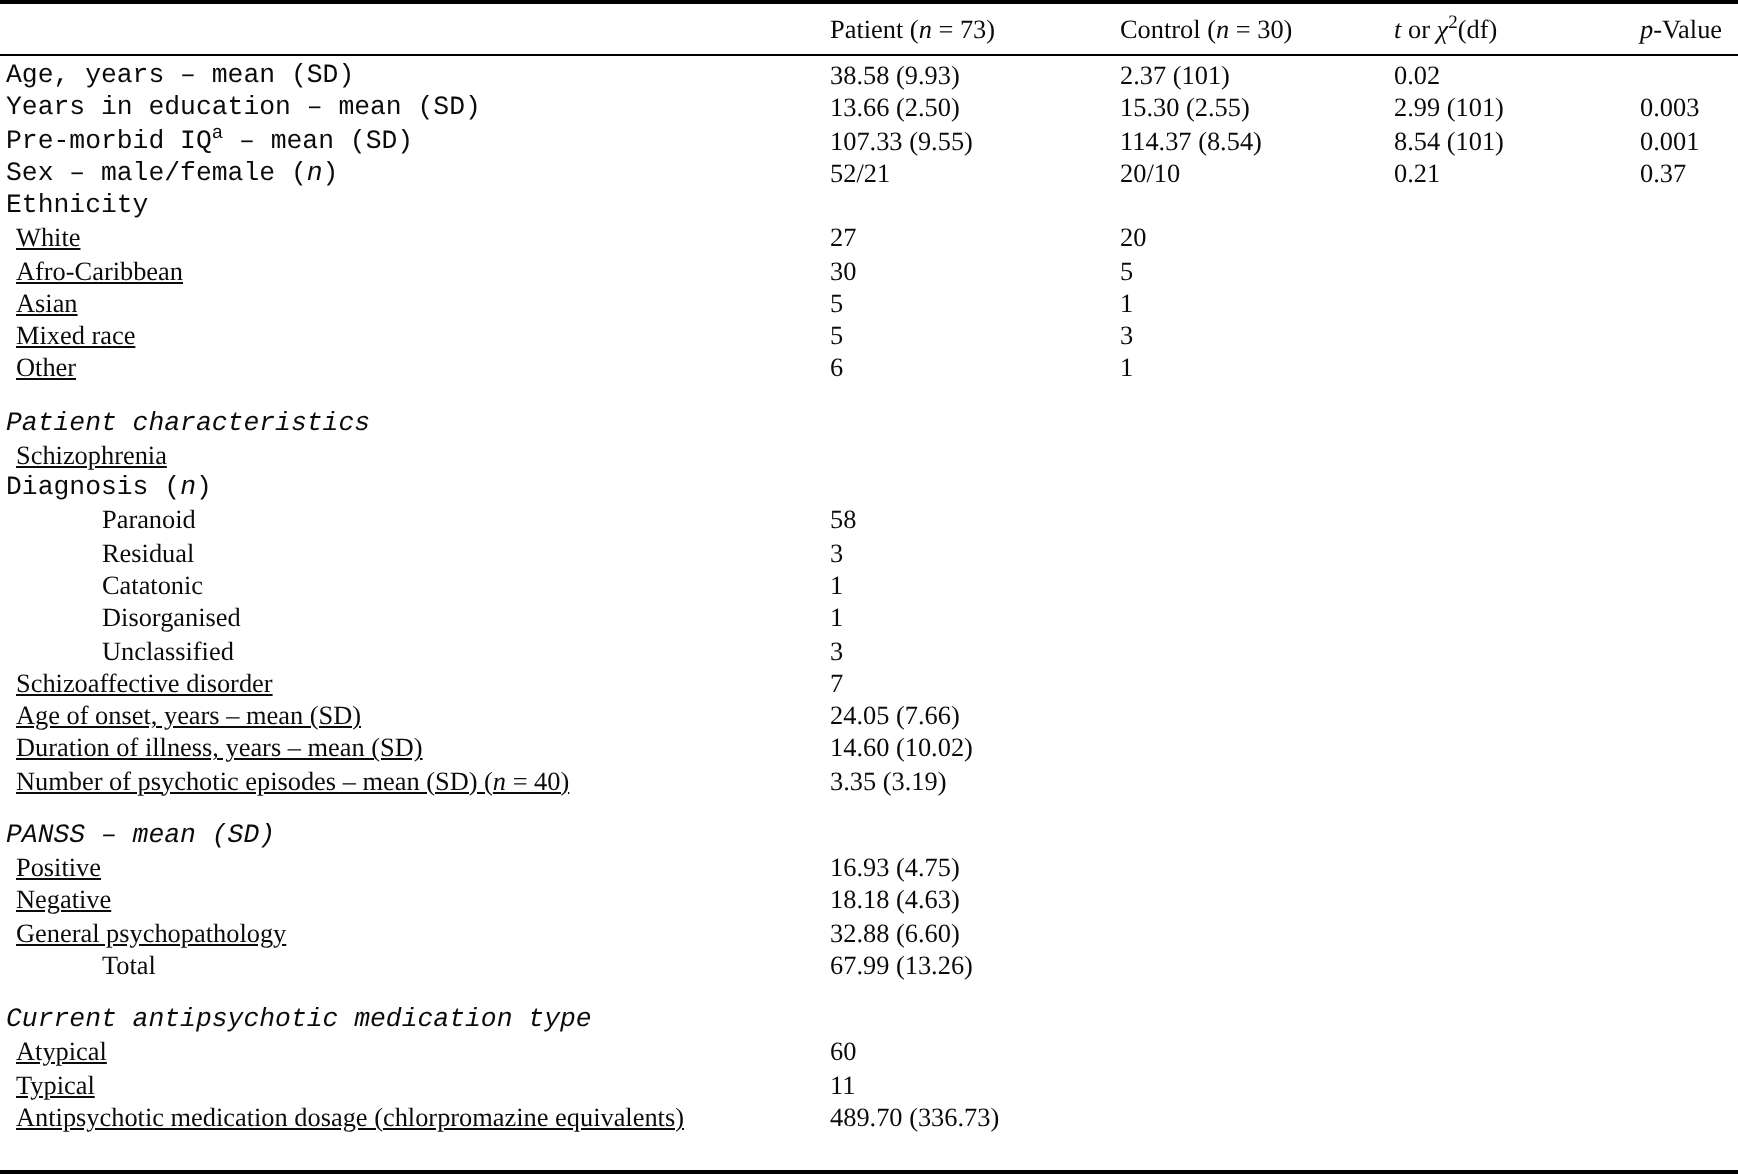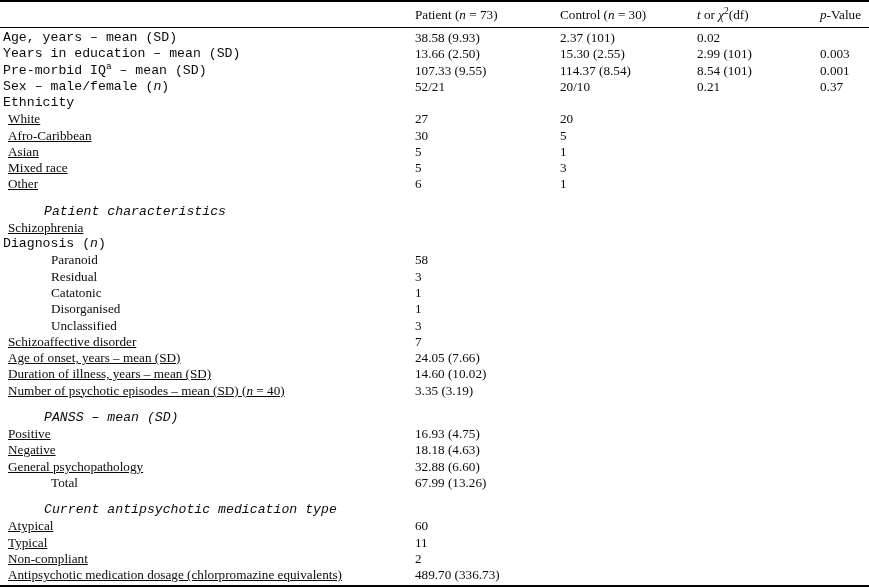--- a/index.html
+++ b/index.html
@@ -39,21 +39,21 @@
   .trow {
     height: 16.28px;
     line-height: 16.28px;
     font-size: 13.2px;
   }
   .spacer { height: 11px; }
   .cell { white-space: nowrap; overflow: visible; }
   .label.ind0 { padding-left: 3px; font-family: Liberation Mono, monospace; }
   .label.ind1 { padding-left: 8px; text-decoration: underline; }
   .label.ind2 { padding-left: 27px; margin-left: 24px; }
-  .italic { font-style: italic; margin-left: 41px; }
+  .italic { font-style: italic; }
   .it { font-style: italic; }
   .sup {
     font-size: 9.5px;
     position: relative;
     top: -4.5px;
   }
 </style>
 </head>
 <body>
 
@@ -273,27 +273,20 @@
           <div class="cell"></div>
         </div>
         <div class="row trow">
           <div class="cell label ind1"><span>Typical</span></div>
           <div class="cell">11</div>
           <div class="cell"></div>
           <div class="cell"></div>
           <div class="cell"></div>
         </div>
         <div class="row trow">
-          <div class="cell label ind1"><span>Non-compliant</span></div>
-          <div class="cell">2</div>
-          <div class="cell"></div>
-          <div class="cell"></div>
-          <div class="cell"></div>
-        </div>
-        <div class="row trow">
           <div class="cell label ind1"><span>Antipsychotic medication dosage (chlorpromazine equivalents)</span></div>
           <div class="cell">489.70 (336.73)</div>
           <div class="cell"></div>
           <div class="cell"></div>
           <div class="cell"></div>
         </div>
       </div>
   </div>
 </div>
 

